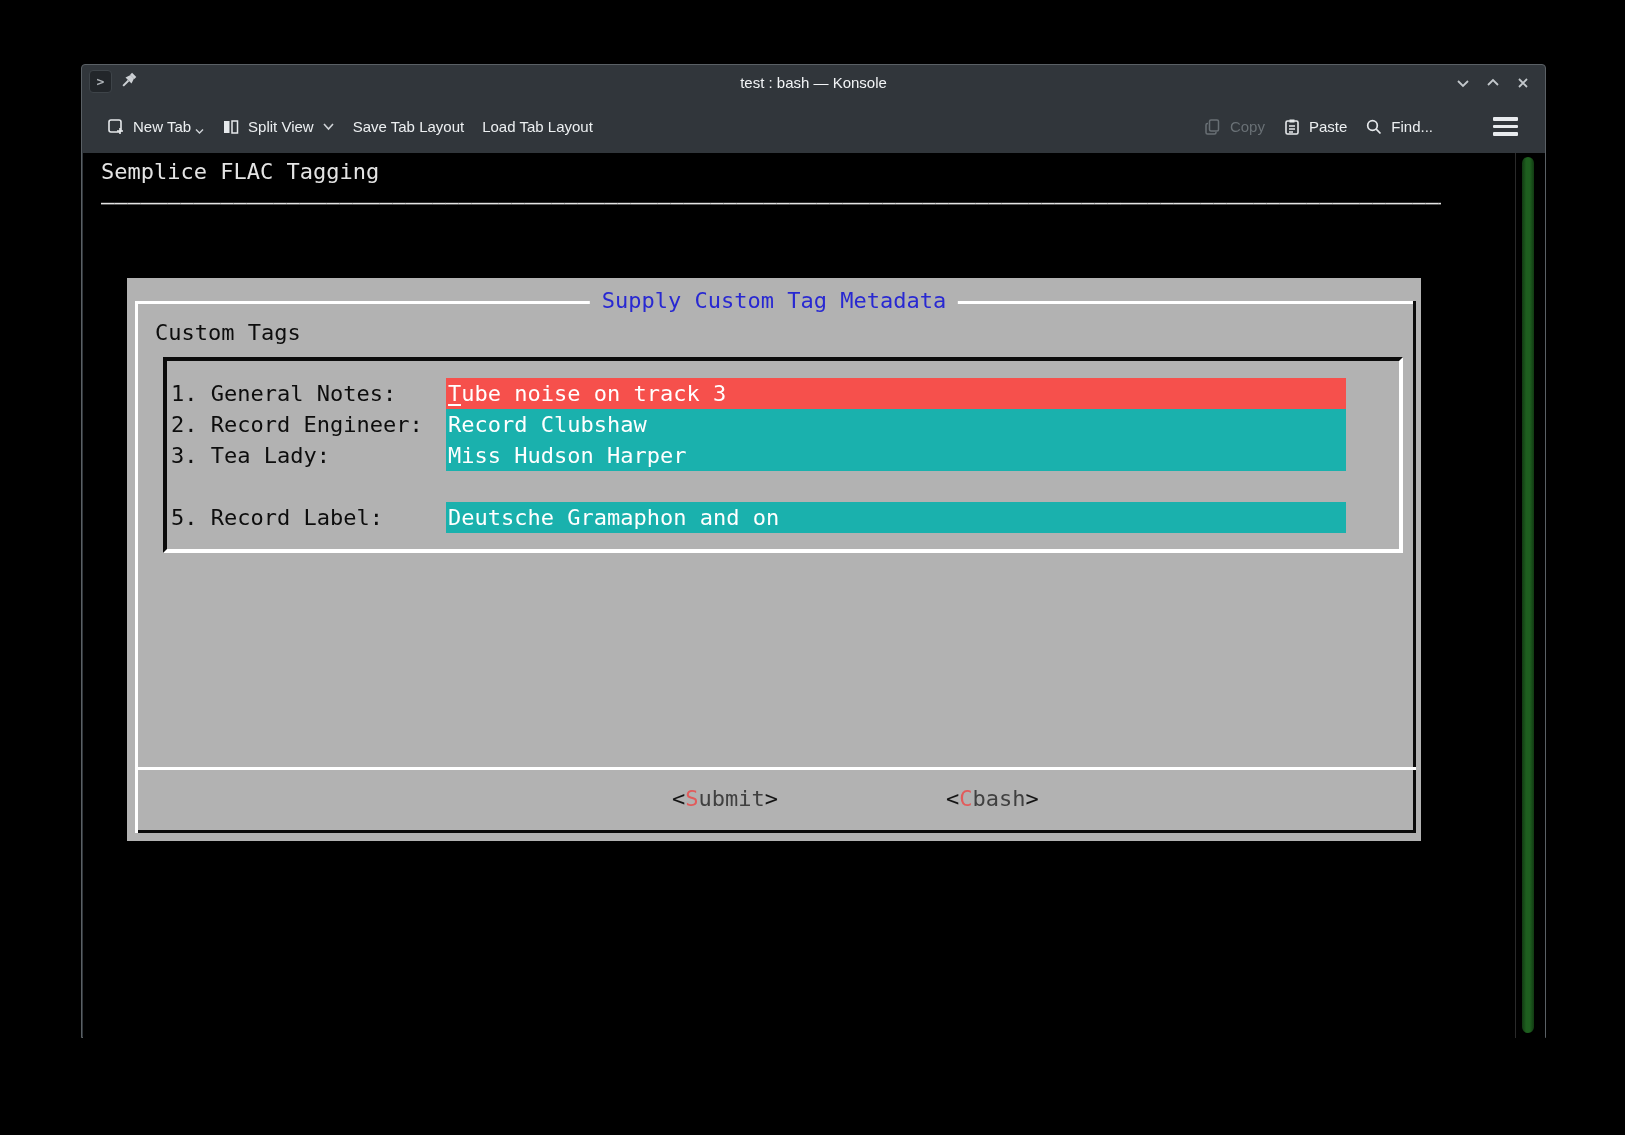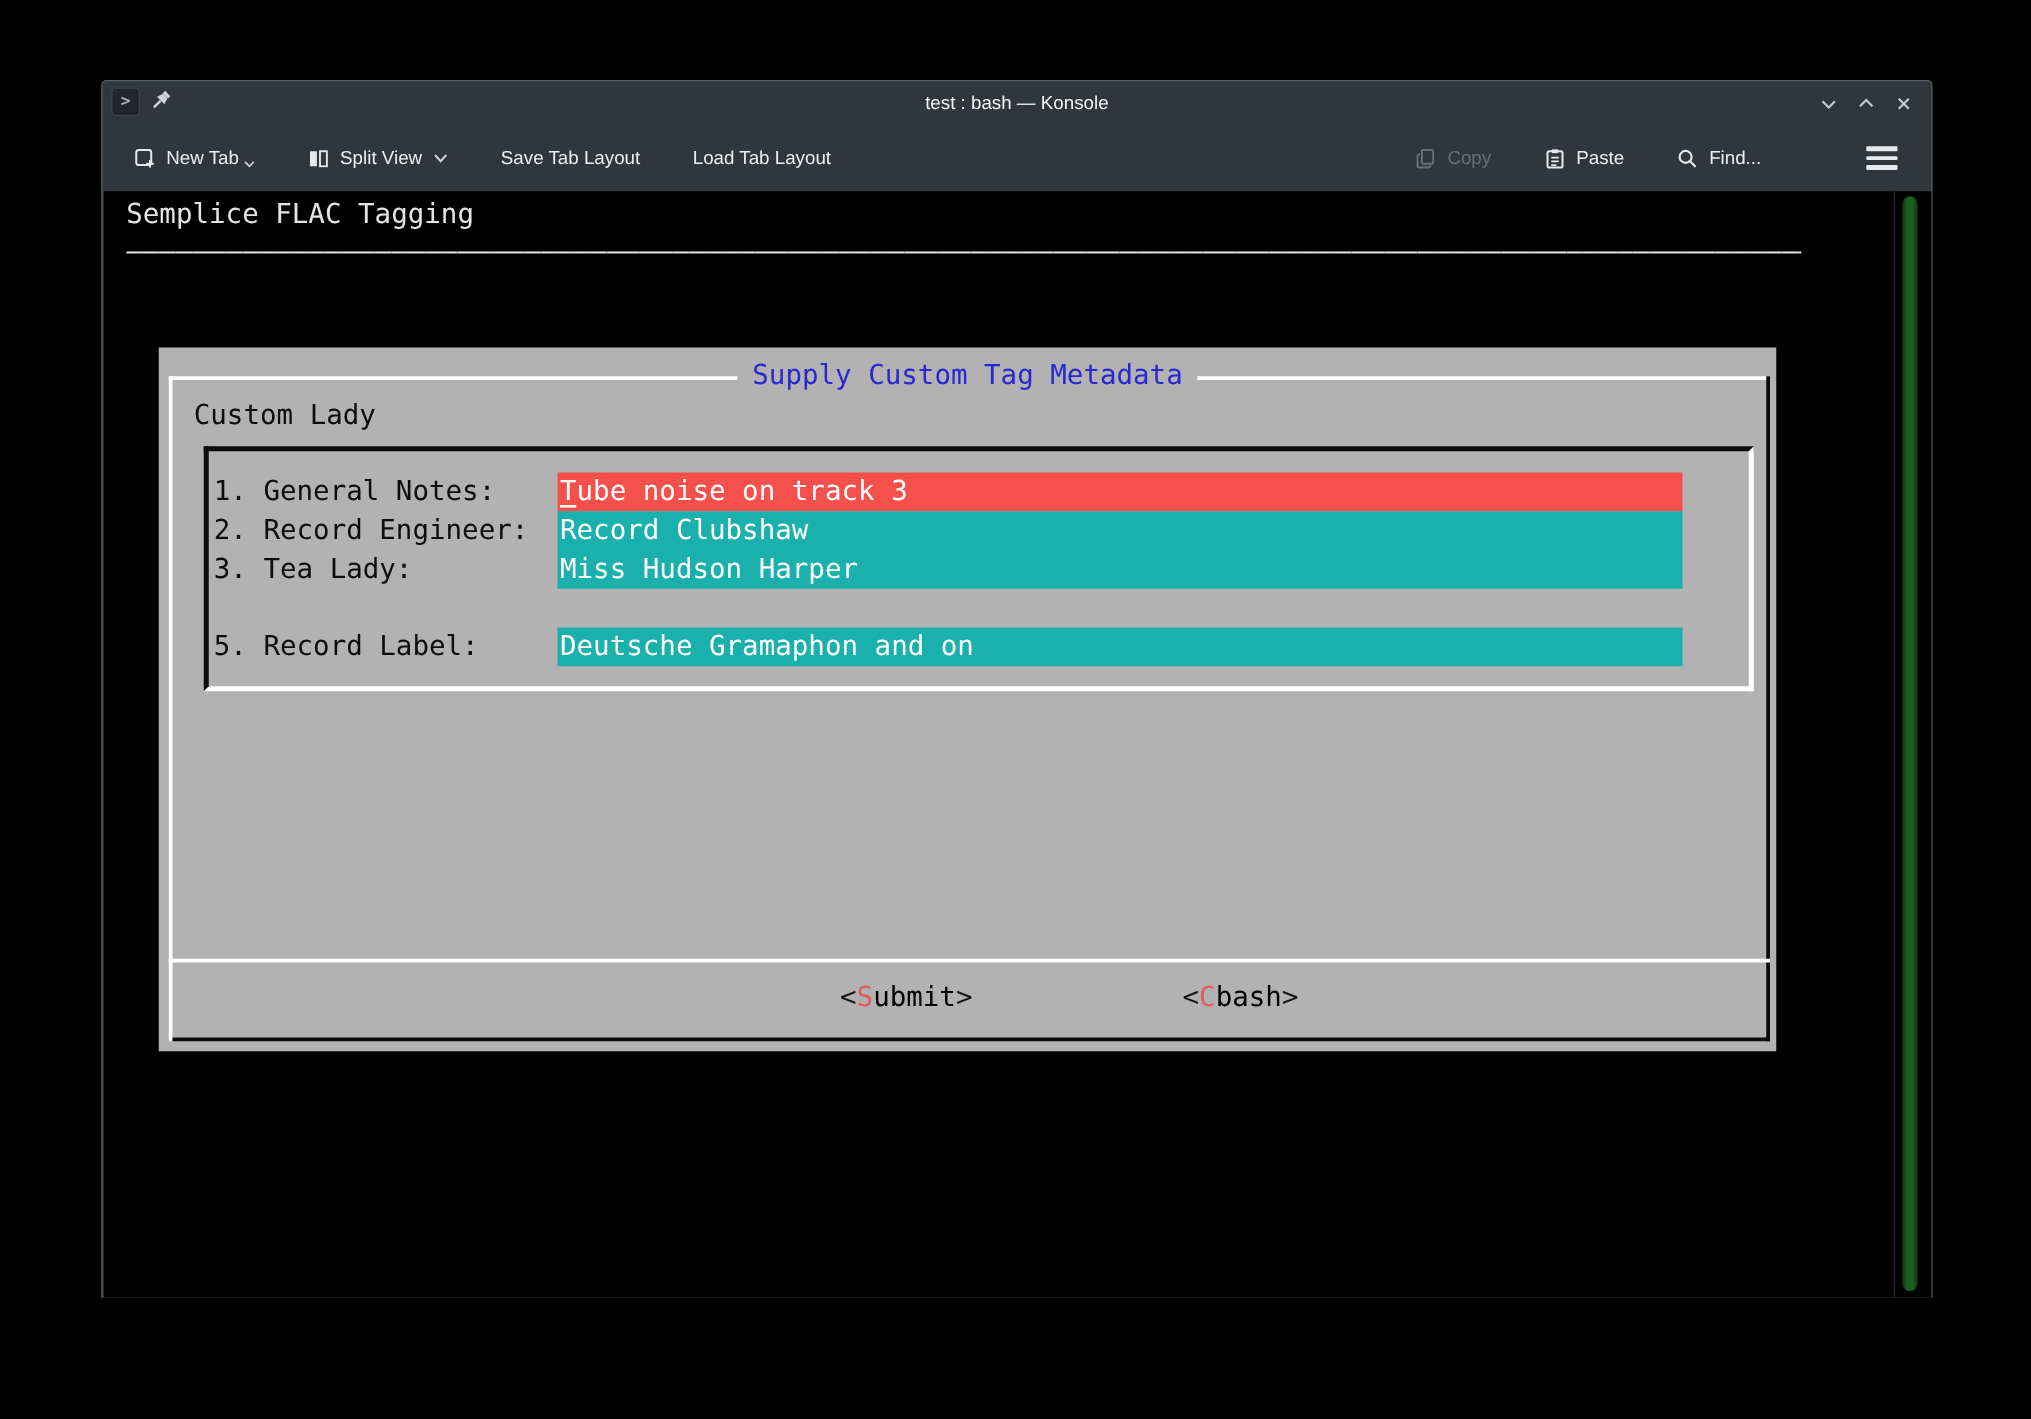--- a/index.html
+++ b/index.html
@@ -24,21 +24,21 @@
             font-family:"DejaVu Sans Mono",monospace;font-size:13px;font-weight:bold;
             display:flex;align-items:center;justify-content:center;}
   .pin{position:absolute;left:36px;top:6px;width:20px;height:20px;}
   .win-title{position:absolute;left:50%;top:0;transform:translateX(-50%);
              height:35px;line-height:35px;color:#f2f4f6;font-size:15px;white-space:nowrap;}
   .win-controls{position:absolute;right:14px;top:0;height:35px;display:flex;gap:13px;align-items:center;}
   .win-controls .wc{width:17px;height:17px;display:flex;align-items:center;justify-content:center;}
 
   
   .toolbar{position:absolute;left:0;top:35px;width:100%;height:53px;display:flex;
-           align-items:center;padding:0 16px;color:var(--chrome-text);font-size:15px;gap:24px;}
+           align-items:center;padding:0 16px;color:var(--chrome-text);font-size:15px;}
   .tbtn{display:flex;align-items:center;gap:8px;padding:6px 9px;white-space:nowrap;}
   .tbtn svg{display:block;}
   .tbtn .mini-caret{margin-left:-4px;margin-top:10px;}
   .disabled{color:var(--chrome-disabled);}
   .spacer{flex:1;}
   .hamburger{display:flex;flex-direction:column;gap:4px;margin-left:46px;margin-right:6px;padding:5px;}
   .hamburger i{display:block;width:25px;height:3.5px;background:#e8ebee;border-radius:1px;}
 
   
   .terminal{position:absolute;left:1px;top:88px;width:1462px;height:885px;background:var(--terminal-bg);
@@ -70,21 +70,21 @@
   .frow{position:absolute;left:0;width:100%;height:31px;line-height:31px;}
   .flabel{position:absolute;left:4px;color:#0d0d0d;white-space:nowrap;}
   .fvalue{position:absolute;left:279px;width:900px;height:31px;color:var(--field-text);
           background:var(--field-bg);padding-left:2px;white-space:nowrap;}
   .fvalue.focused{background:var(--field-focused-bg);position:absolute;}
   .fvalue.focused::after{content:"";position:absolute;left:2px;bottom:3px;width:13px;height:2px;background:#fff;}
 
   .btn-sep{position:absolute;left:8px;top:489px;width:1281px;height:3px;background:#fff;}
   .dlg-btn{position:absolute;top:506px;height:30px;line-height:30px;white-space:nowrap;cursor:default;}
   .dlg-btn .bracket{color:#141414;}
-  .dlg-btn .rest{color:#000000;}
+  .dlg-btn .rest{color:#404040;}
   .dlg-btn .hot{color:var(--hotkey);}
   .btn-submit{left:545px;}
   .btn-cancel{left:819px;}
 
   svg{overflow:visible;}
 </style>
 </head>
 <body>
 
 <div class="screen">
@@ -200,21 +200,21 @@
       <div class="t-heading">Semplice FLAC Tagging</div>
       <div class="t-sep">————————————————————————————————————————————————————————————————————————————————————————————————————————</div>
 
       <div class="dialog">
         <div class="bl top"></div>
         <div class="bl left"></div>
         <div class="bl right"></div>
         <div class="bl bottom"></div>
 
         <div class="dlg-title">Supply Custom Tag Metadata</div>
-        <div class="dlg-heading">Custom Lady</div>
+        <div class="dlg-heading">Custom Tags</div>
 
         <div class="formbox">
           <div class="frow" style="top:17px">
             <span class="flabel">1. General Notes:</span>
             <span class="fvalue focused">Tube noise on track 3</span>
           </div>
           <div class="frow" style="top:48px">
             <span class="flabel">2. Record Engineer:</span>
             <span class="fvalue">Record Clubshaw</span>
           </div>

